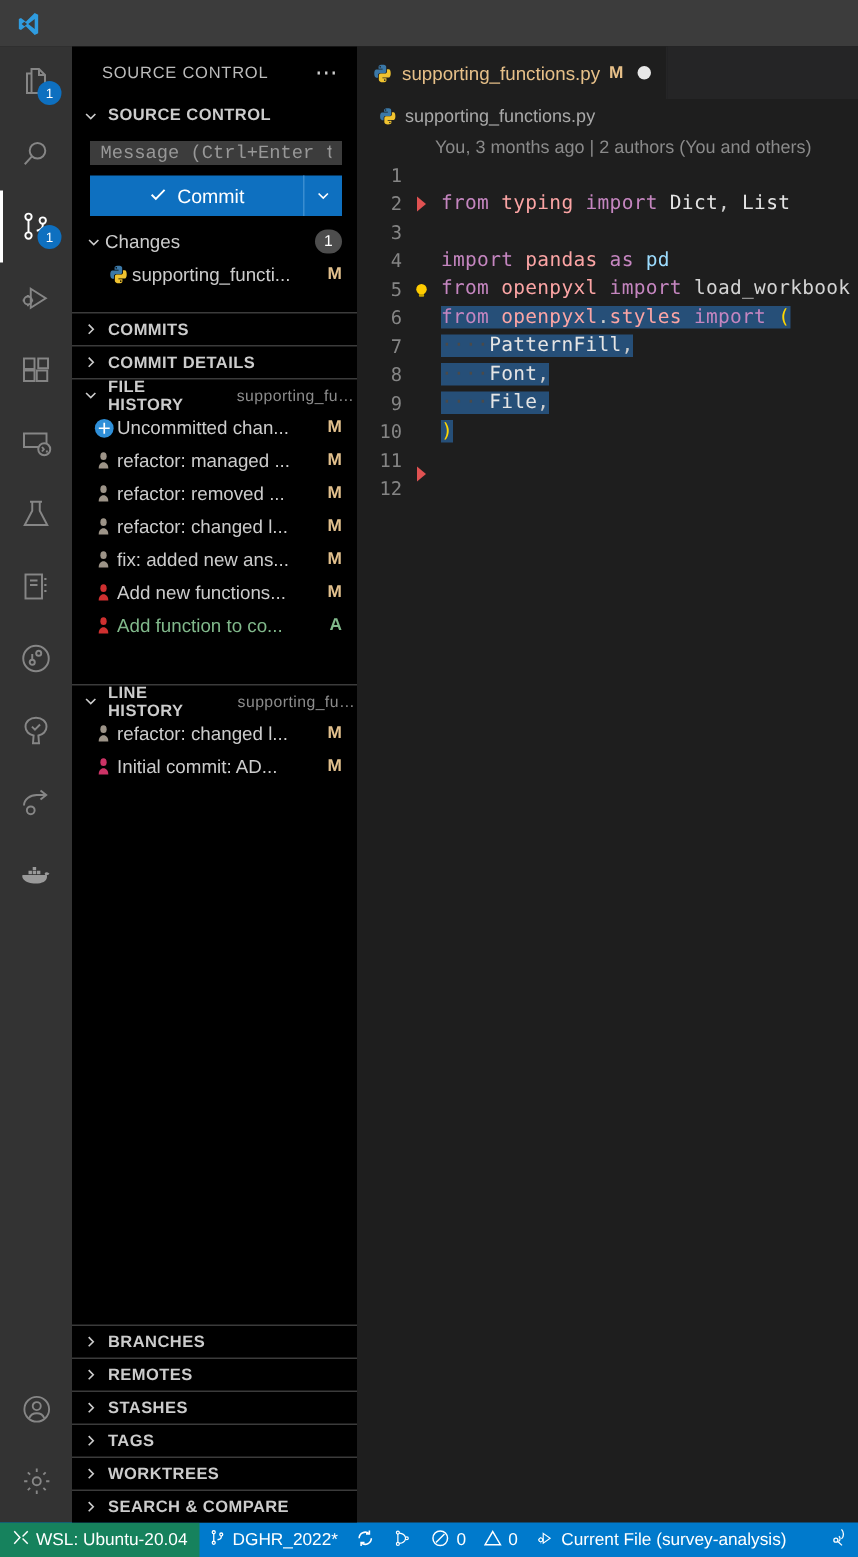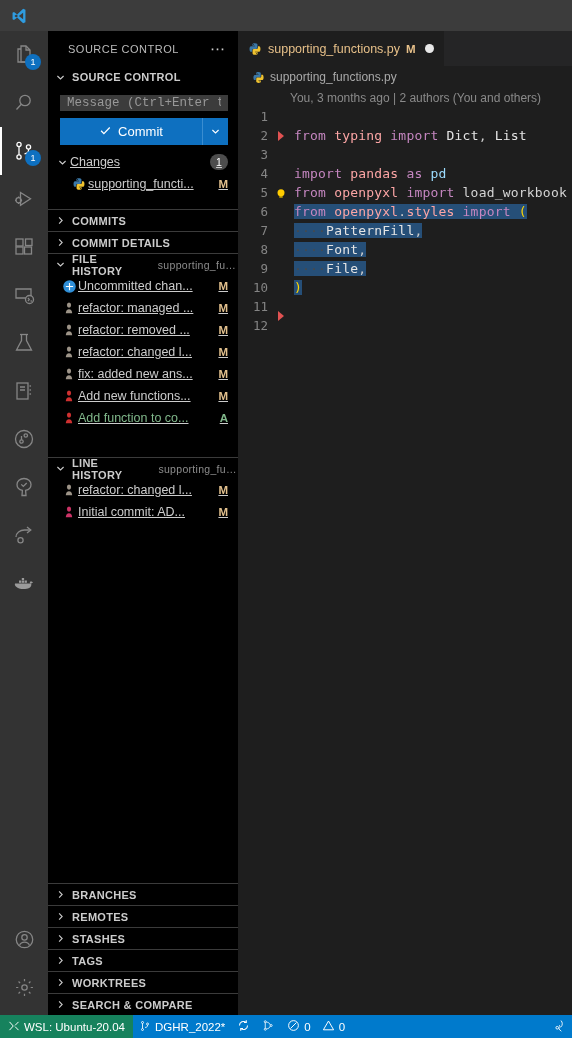--- a/index.html
+++ b/index.html
@@ -87,21 +87,21 @@
     font-size: 13px; cursor: pointer; border: none;
     font-family: "Liberation Sans", sans-serif;
   }
   .commit-split {
     width: 26px; height: 27px; background: #0e70c0; display: flex; align-items: center;
     justify-content: center; cursor: pointer; border-left: 1px solid #3a8dd0;
   }
 
   .tree-row {
     height: 22px; display: flex; align-items: center; font-size: 12.5px; color: #cccccc;
-    padding-right: 10px; cursor: pointer; white-space: nowrap; text-decoration: underline;
+    padding-right: 10px; cursor: pointer; white-space: nowrap;
   }
   .tree-row .label { overflow: hidden; text-overflow: ellipsis; white-space: nowrap; flex: 1 1 auto; }
   .tree-row .status { margin-left: 6px; font-size: 11.5px; font-weight: bold; color: #e2c08d; flex: 0 0 auto; }
   .count-badge {
     background: #4d4d4d; color: #ffffff; border-radius: 9px; min-width: 18px; height: 16px;
     font-size: 10.5px; display: inline-flex; align-items: center; justify-content: center;
     padding: 0 5px; margin-left: auto;
   }
   .ico { width: 18px; flex: 0 0 18px; display: flex; align-items: center; justify-content: center; }
 
@@ -726,20 +726,30 @@
       <span>0</span>
       <span style="width:3px"></span>
       <span>
         <svg width="13" height="13" viewBox="0 0 16 16" fill="none" stroke="#ffffff" stroke-width="1.2">
           <path d="M8 2.5 14.3 13.3H1.7z"></path>
         </svg>
       </span>
       <span>0</span>
     </div>
 
+    <div class="sb-item">
+      <span>
+        <svg width="13" height="13" viewBox="0 0 24 24" fill="none" stroke="#ffffff" stroke-width="1.4">
+          <path d="M9.5 6 18 12l-8.5 6z"></path>
+            <circle cx="6.5" cy="14" r="2.3"></circle>
+          <path d="M6.5 10.7v1M6.5 17.1v1M3.2 14h1M9 14h1"></path>
+        </svg>
+      </span>
+      <span>Current File (survey-analysis)</span>
+    </div>
 
     <div class="sb-right">
       <div class="sb-item">
         <span>
           <svg width="14" height="14" viewBox="0 0 24 24" fill="none" stroke="#ffffff" stroke-width="1.5">
             <circle cx="9" cy="15" r="2.3"></circle>
             <path d="M12.5 12.4c1.6-1.6 1.6-4.2 0-5.8M15.4 9.6c3-3 3-7.9 0-10.9" transform="translate(0,4)"></path>
             <path d="M11.2 16.6 16 21"></path>
           </svg>
         </span>

